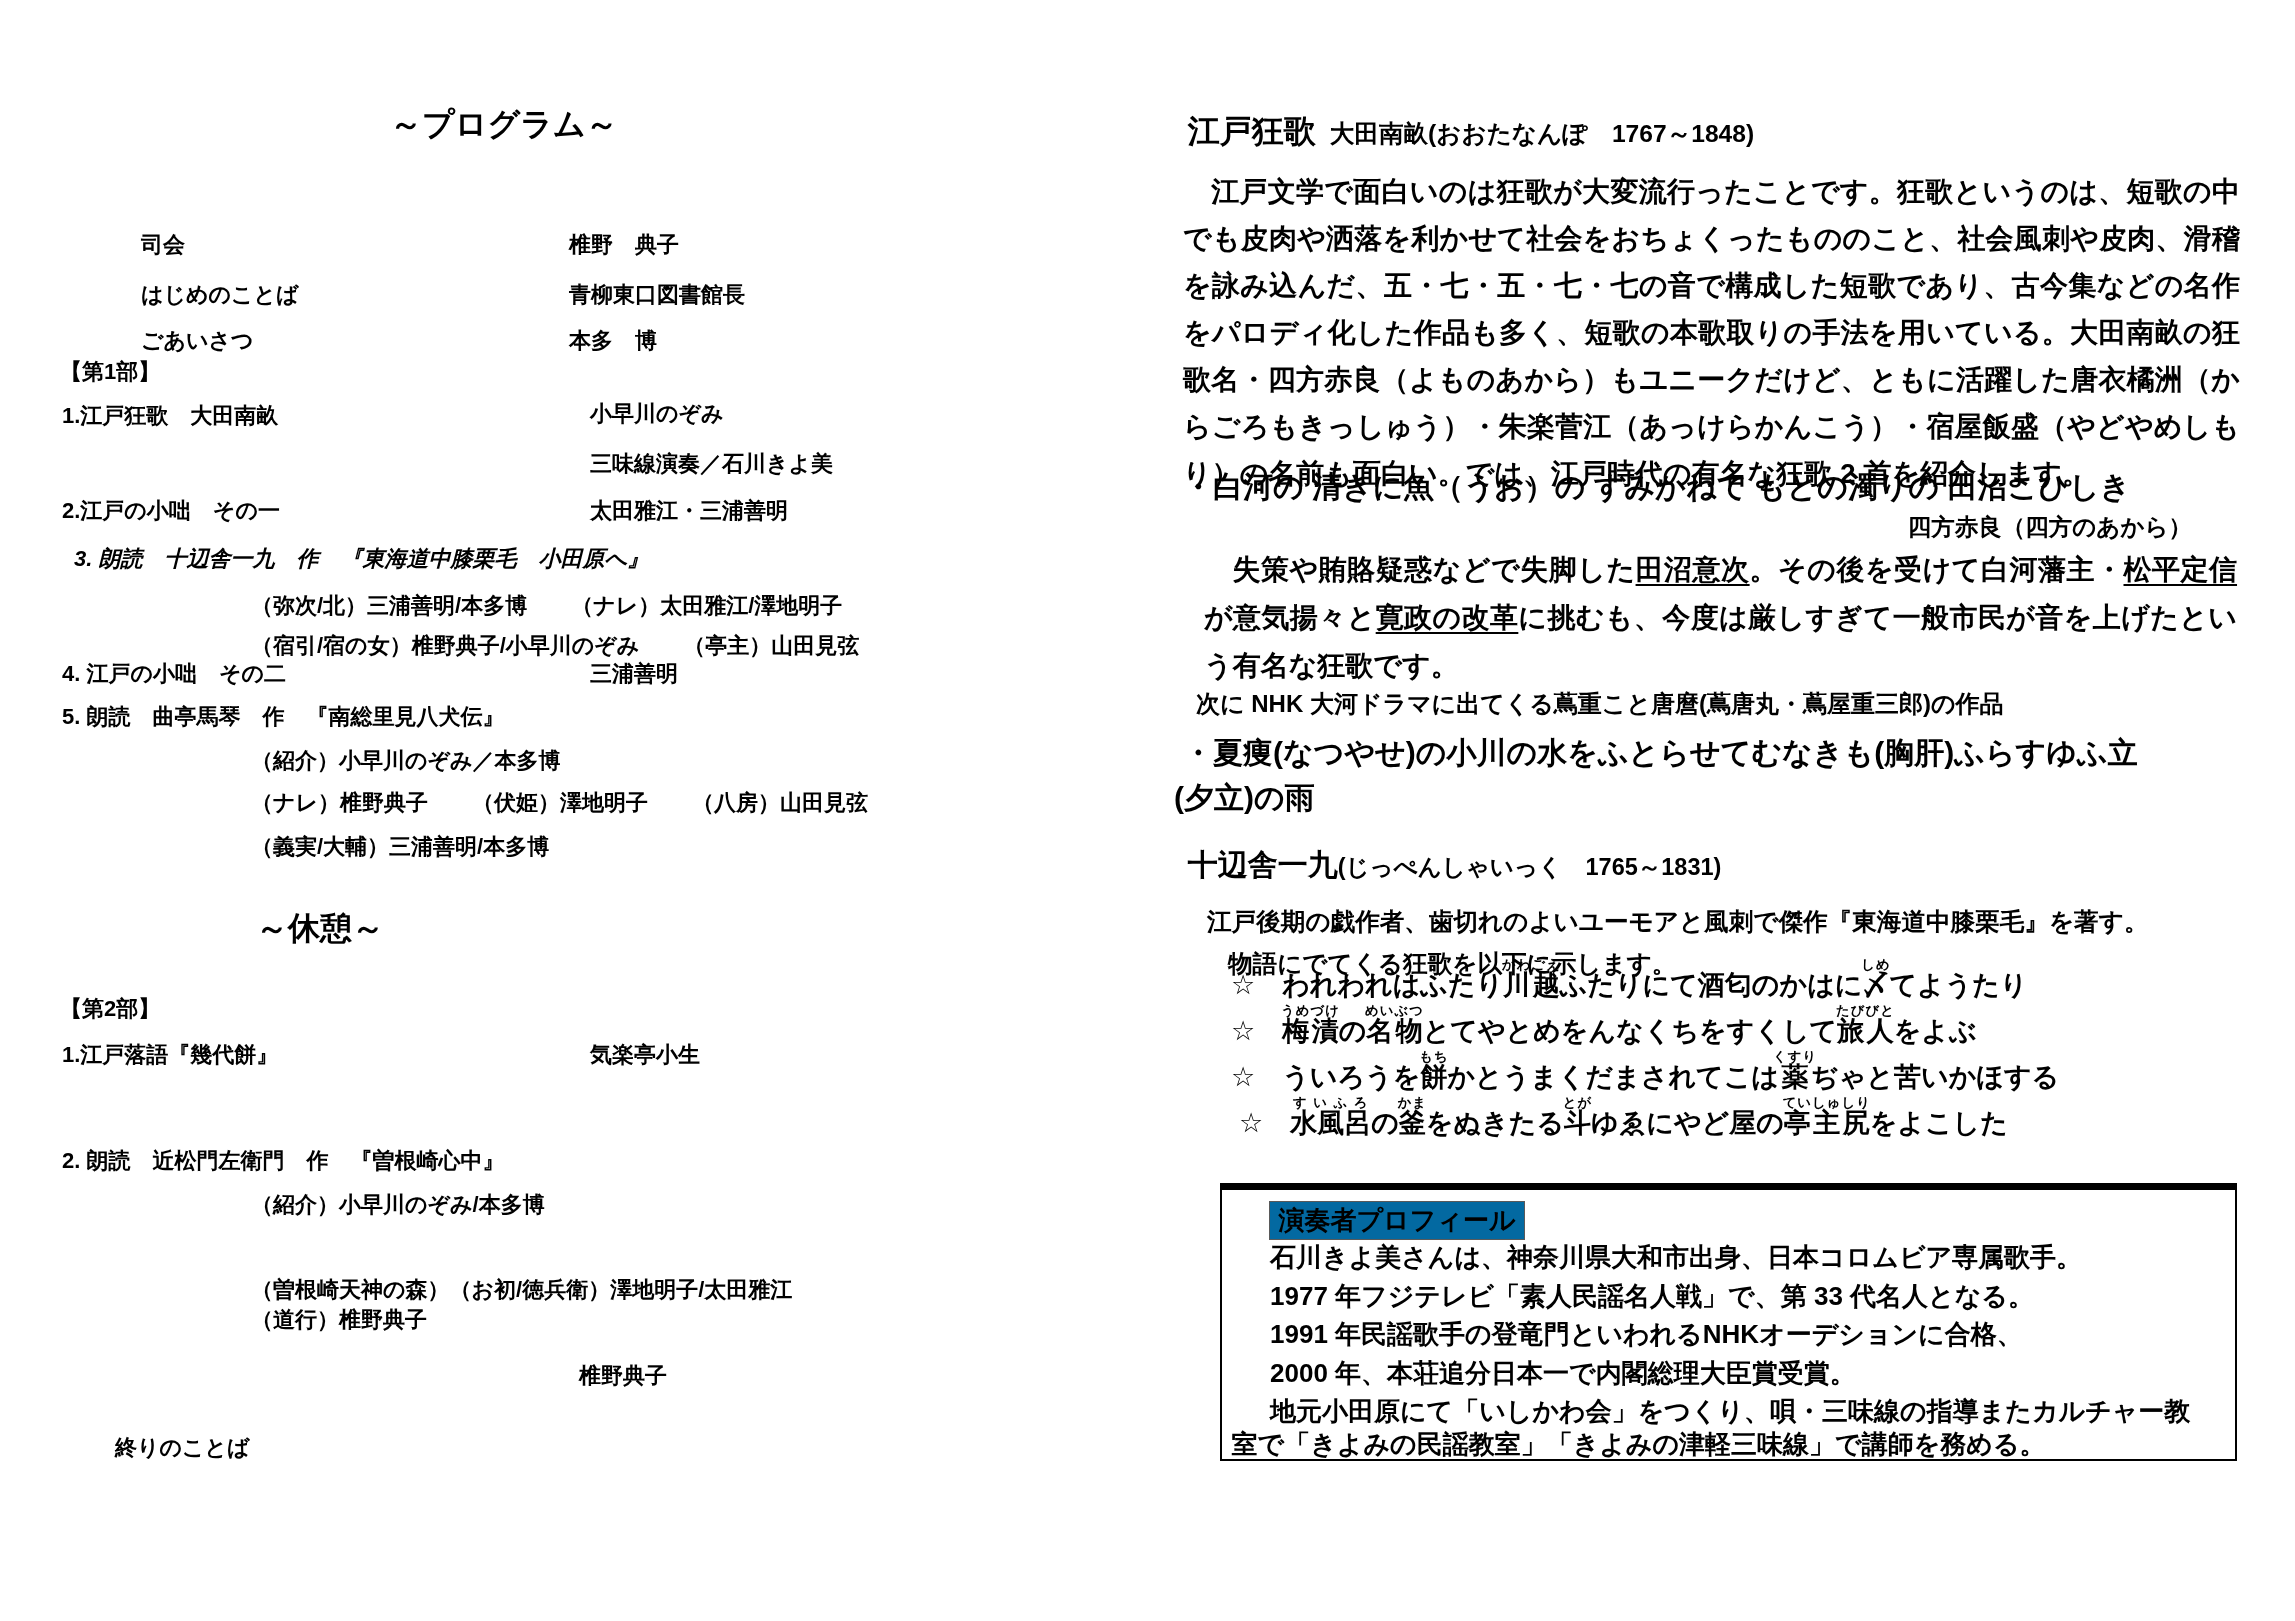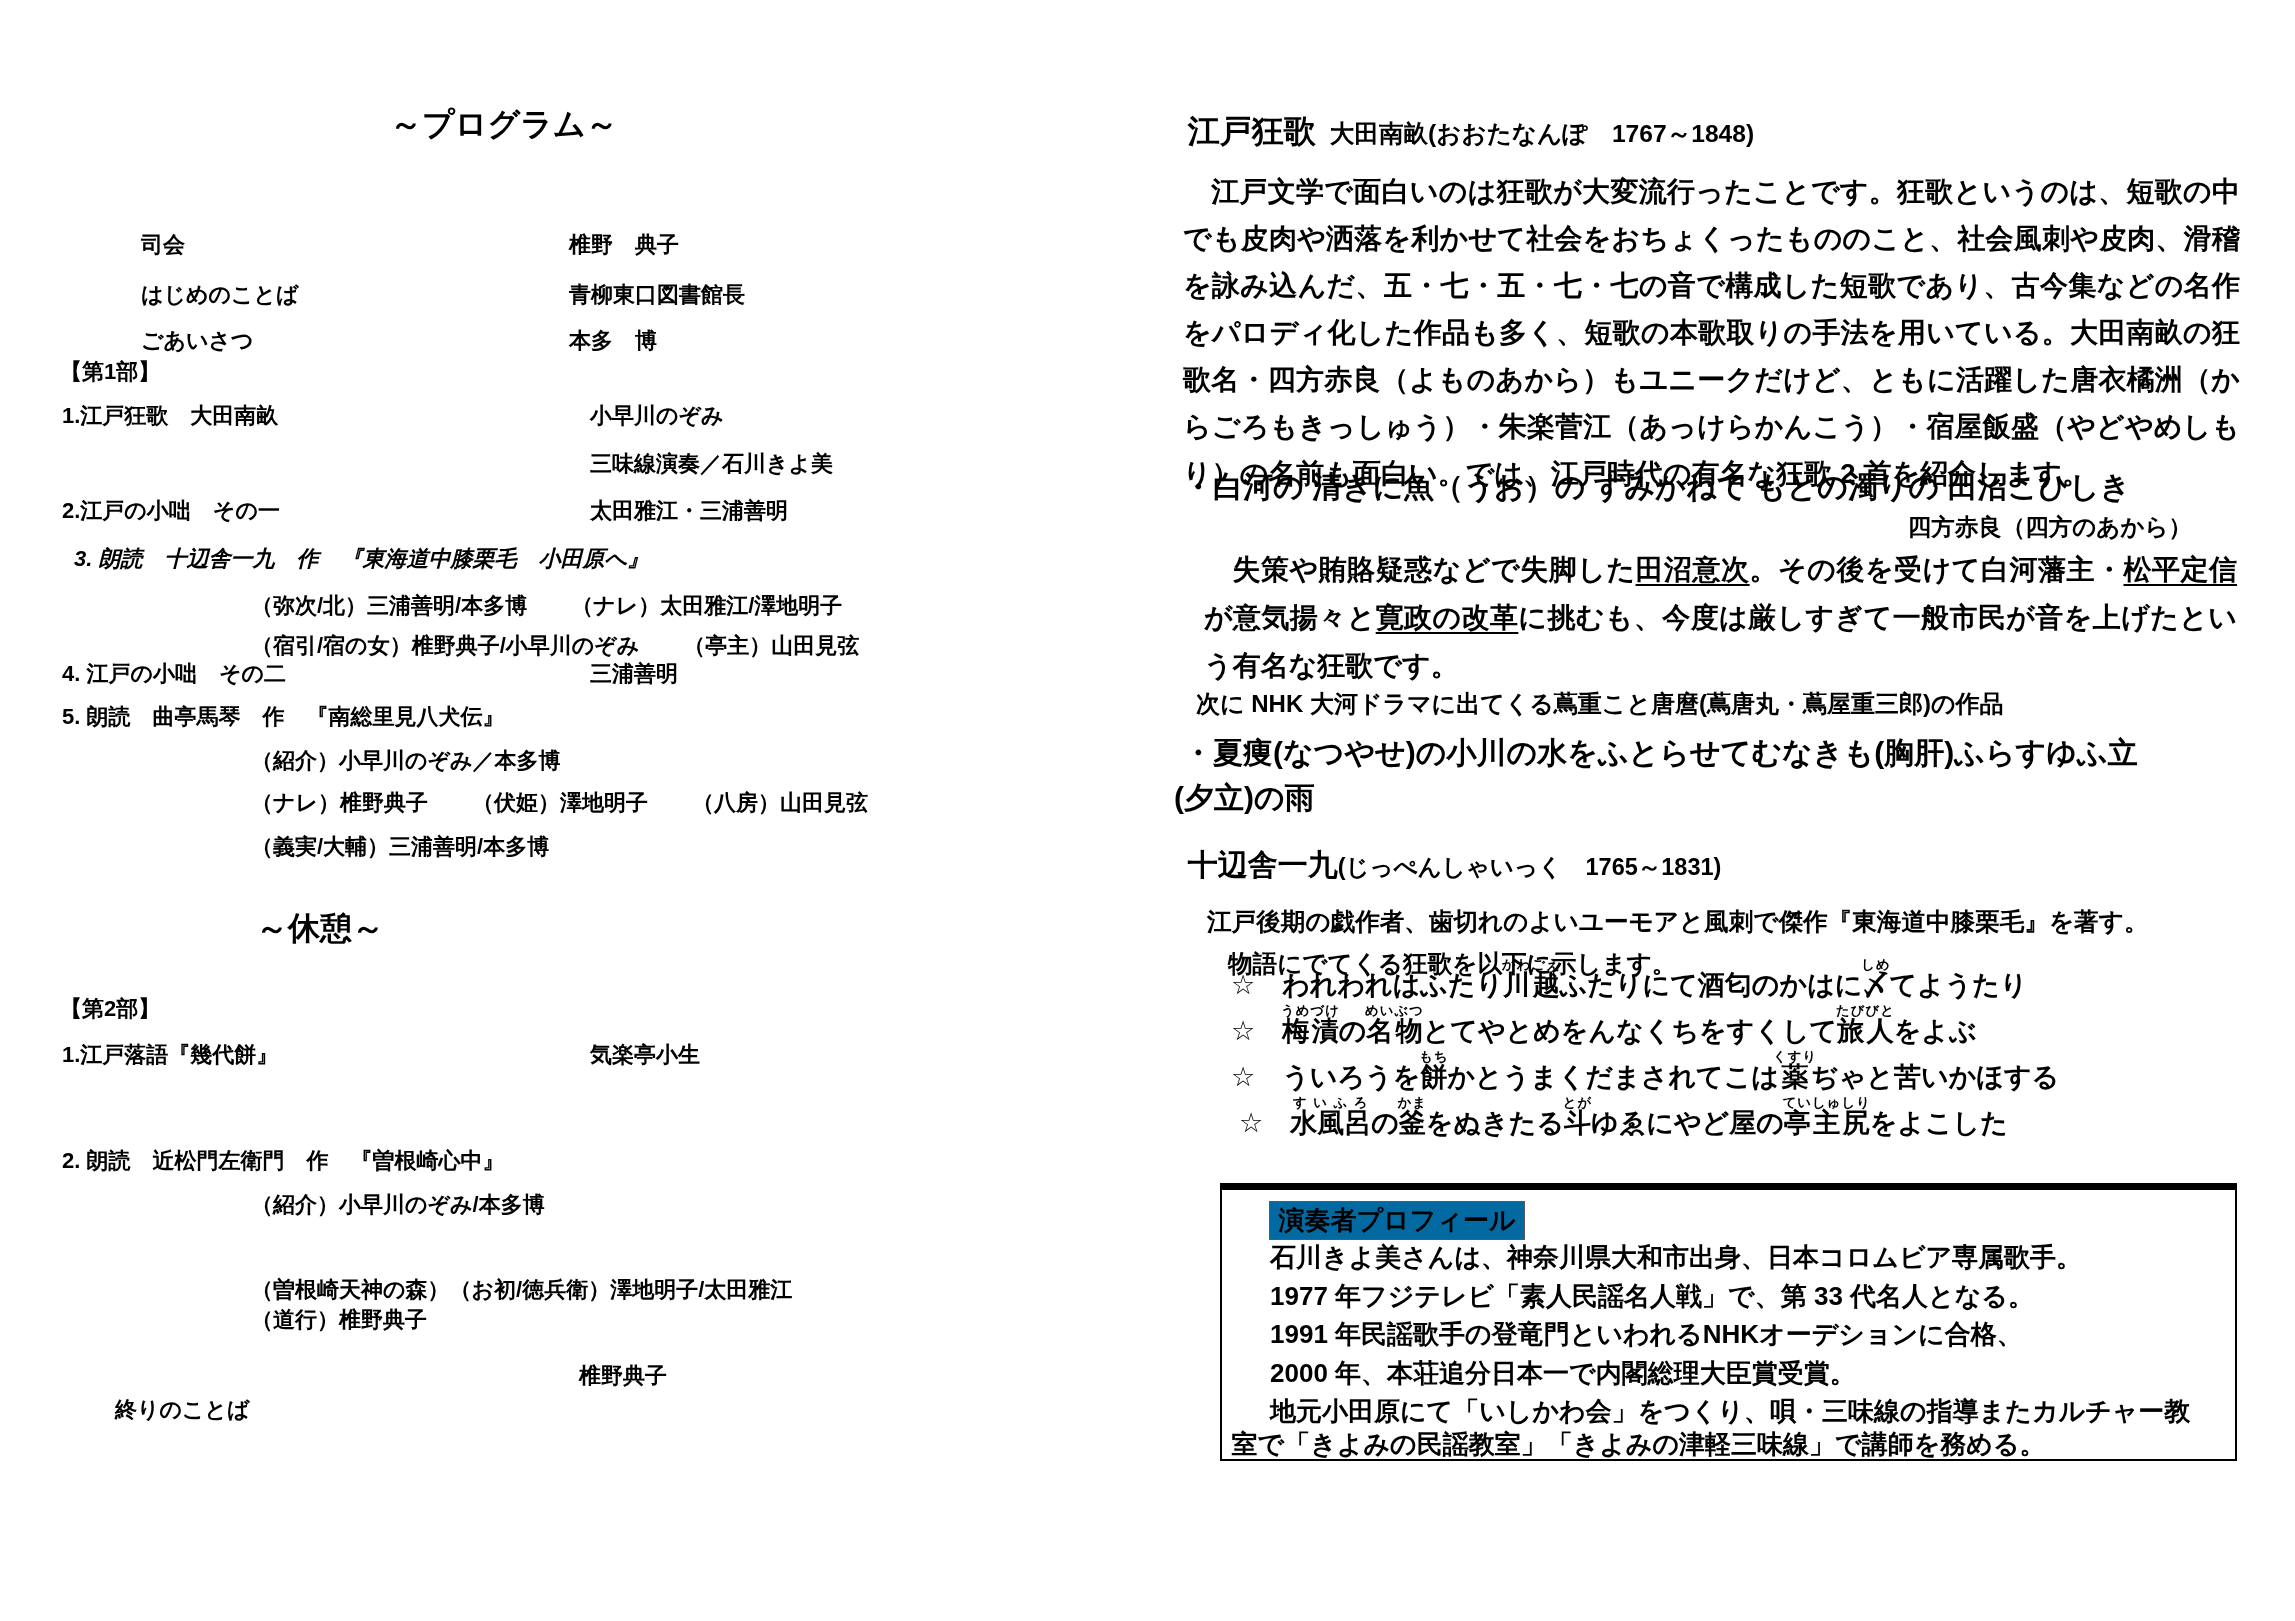--- a/index.html
+++ b/index.html
@@ -57,21 +57,21 @@
 <div class="abs fs55" style="left:141px; top:232px;">司会</div>
 <div class="abs fs55" style="left:569px; top:232px;">椎野　典子</div>
 <div class="abs fs55" style="left:141px; top:282px;">はじめのことば</div>
 <div class="abs fs55" style="left:569px; top:282px;">青柳東口図書館長</div>
 <div class="abs fs55" style="left:141px; top:328px;">ごあいさつ</div>
 <div class="abs fs55" style="left:569px; top:328px;">本多　博</div>
 
 <div class="abs fs55" style="left:60px; top:359px;">【第1部】</div>
 
 <div class="abs fs55" style="left:62px; top:403px;">1.江戸狂歌　大田南畝</div>
-<div class="abs fs55" style="left:590px; top:403px;">小早川のぞみ</div>
+<div class="abs fs55" style="left:590px; top:403px;font-family:Liberation Mono, monospace;">小早川のぞみ</div>
 <div class="abs fs55" style="left:590px; top:451px;">三味線演奏／石川きよ美</div>
 
 <div class="abs fs55" style="left:62px; top:498px;">2.江戸の小咄　その一</div>
 <div class="abs fs55" style="left:590px; top:498px;">太田雅江・三浦善明</div>
 
 <div class="abs fs55" style="left:74px; top:546px;font-style:italic;">3. 朗読　十辺舎一九　作　『東海道中膝栗毛　小田原へ』</div>
 <div class="abs fs55" style="left:251px; top:593px;">（弥次/北）三浦善明/本多博　　（ナレ）太田雅江/澤地明子</div>
 <div class="abs fs55" style="left:251px; top:633px;">（宿引/宿の女）椎野典子/小早川のぞみ　　（亭主）山田見弦</div>
 
 <div class="abs fs55" style="left:62px; top:661px;">4. 江戸の小咄　その二</div>
@@ -87,21 +87,21 @@
 <div class="abs fs55" style="left:60px; top:996px;">【第2部】</div>
 
 <div class="abs fs55" style="left:62px; top:1042px;">1.江戸落語『幾代餅』</div>
 <div class="abs fs55" style="left:590px; top:1042px;">気楽亭小生</div>
 
 <div class="abs fs55" style="left:62px; top:1148px;">2. 朗読　近松門左衛門　作　『曽根崎心中』</div>
 <div class="abs fs55" style="left:251px; top:1192px;">（紹介）小早川のぞみ/本多博</div>
 <div class="abs fs55" style="left:251px; top:1307px;">（道行）椎野典子</div>
 <div class="abs fs55" style="left:251px; top:1277px;">（曽根崎天神の森）（お初/徳兵衛）澤地明子/太田雅江</div>
 
-<div class="abs fs55" style="left:115px; top:1397px;">終りのことば</div>
+<div class="abs fs55" style="left:115px; top:1435px;">終りのことば</div>
 <div class="abs fs55" style="left:579px; top:1363px;">椎野典子</div>
 
 <div class="abs" style="left:1183px; top:103px;">
   <span class="fs58">江戸狂歌</span><span class="fs46" style="margin-left:14px;">大田南畝(おおたなんぽ　1767～1848)</span>
 </div>
 
 <div class="abs wrap fs52 intro" style="left:1183px; top:168px; width:1057px;">　江戸文学で面白いのは狂歌が大変流行ったことです。狂歌というのは、短歌の中でも皮肉や洒落を利かせて社会をおちょくったもののこと、社会風刺や皮肉、滑稽を詠み込んだ、五・七・五・七・七の音で構成した短歌であり、古今集などの名作をパロディ化した作品も多く、短歌の本歌取りの手法を用いている。大田南畝の狂歌名・四方赤良（よものあから）もユニークだけど、ともに活躍した唐衣橘洲（からごろもきっしゅう）・朱楽菅江（あっけらかんこう）・宿屋飯盛（やどやめしもり）の名前も面白い。では、江戸時代の有名な狂歌 2 首を紹介します。</div>
 
 <div class="abs fs56" style="left:1183px; top:470px;">・白河の 清きに魚（うお）の すみかねて もとの濁りの 田沼こひしき</div>
 

